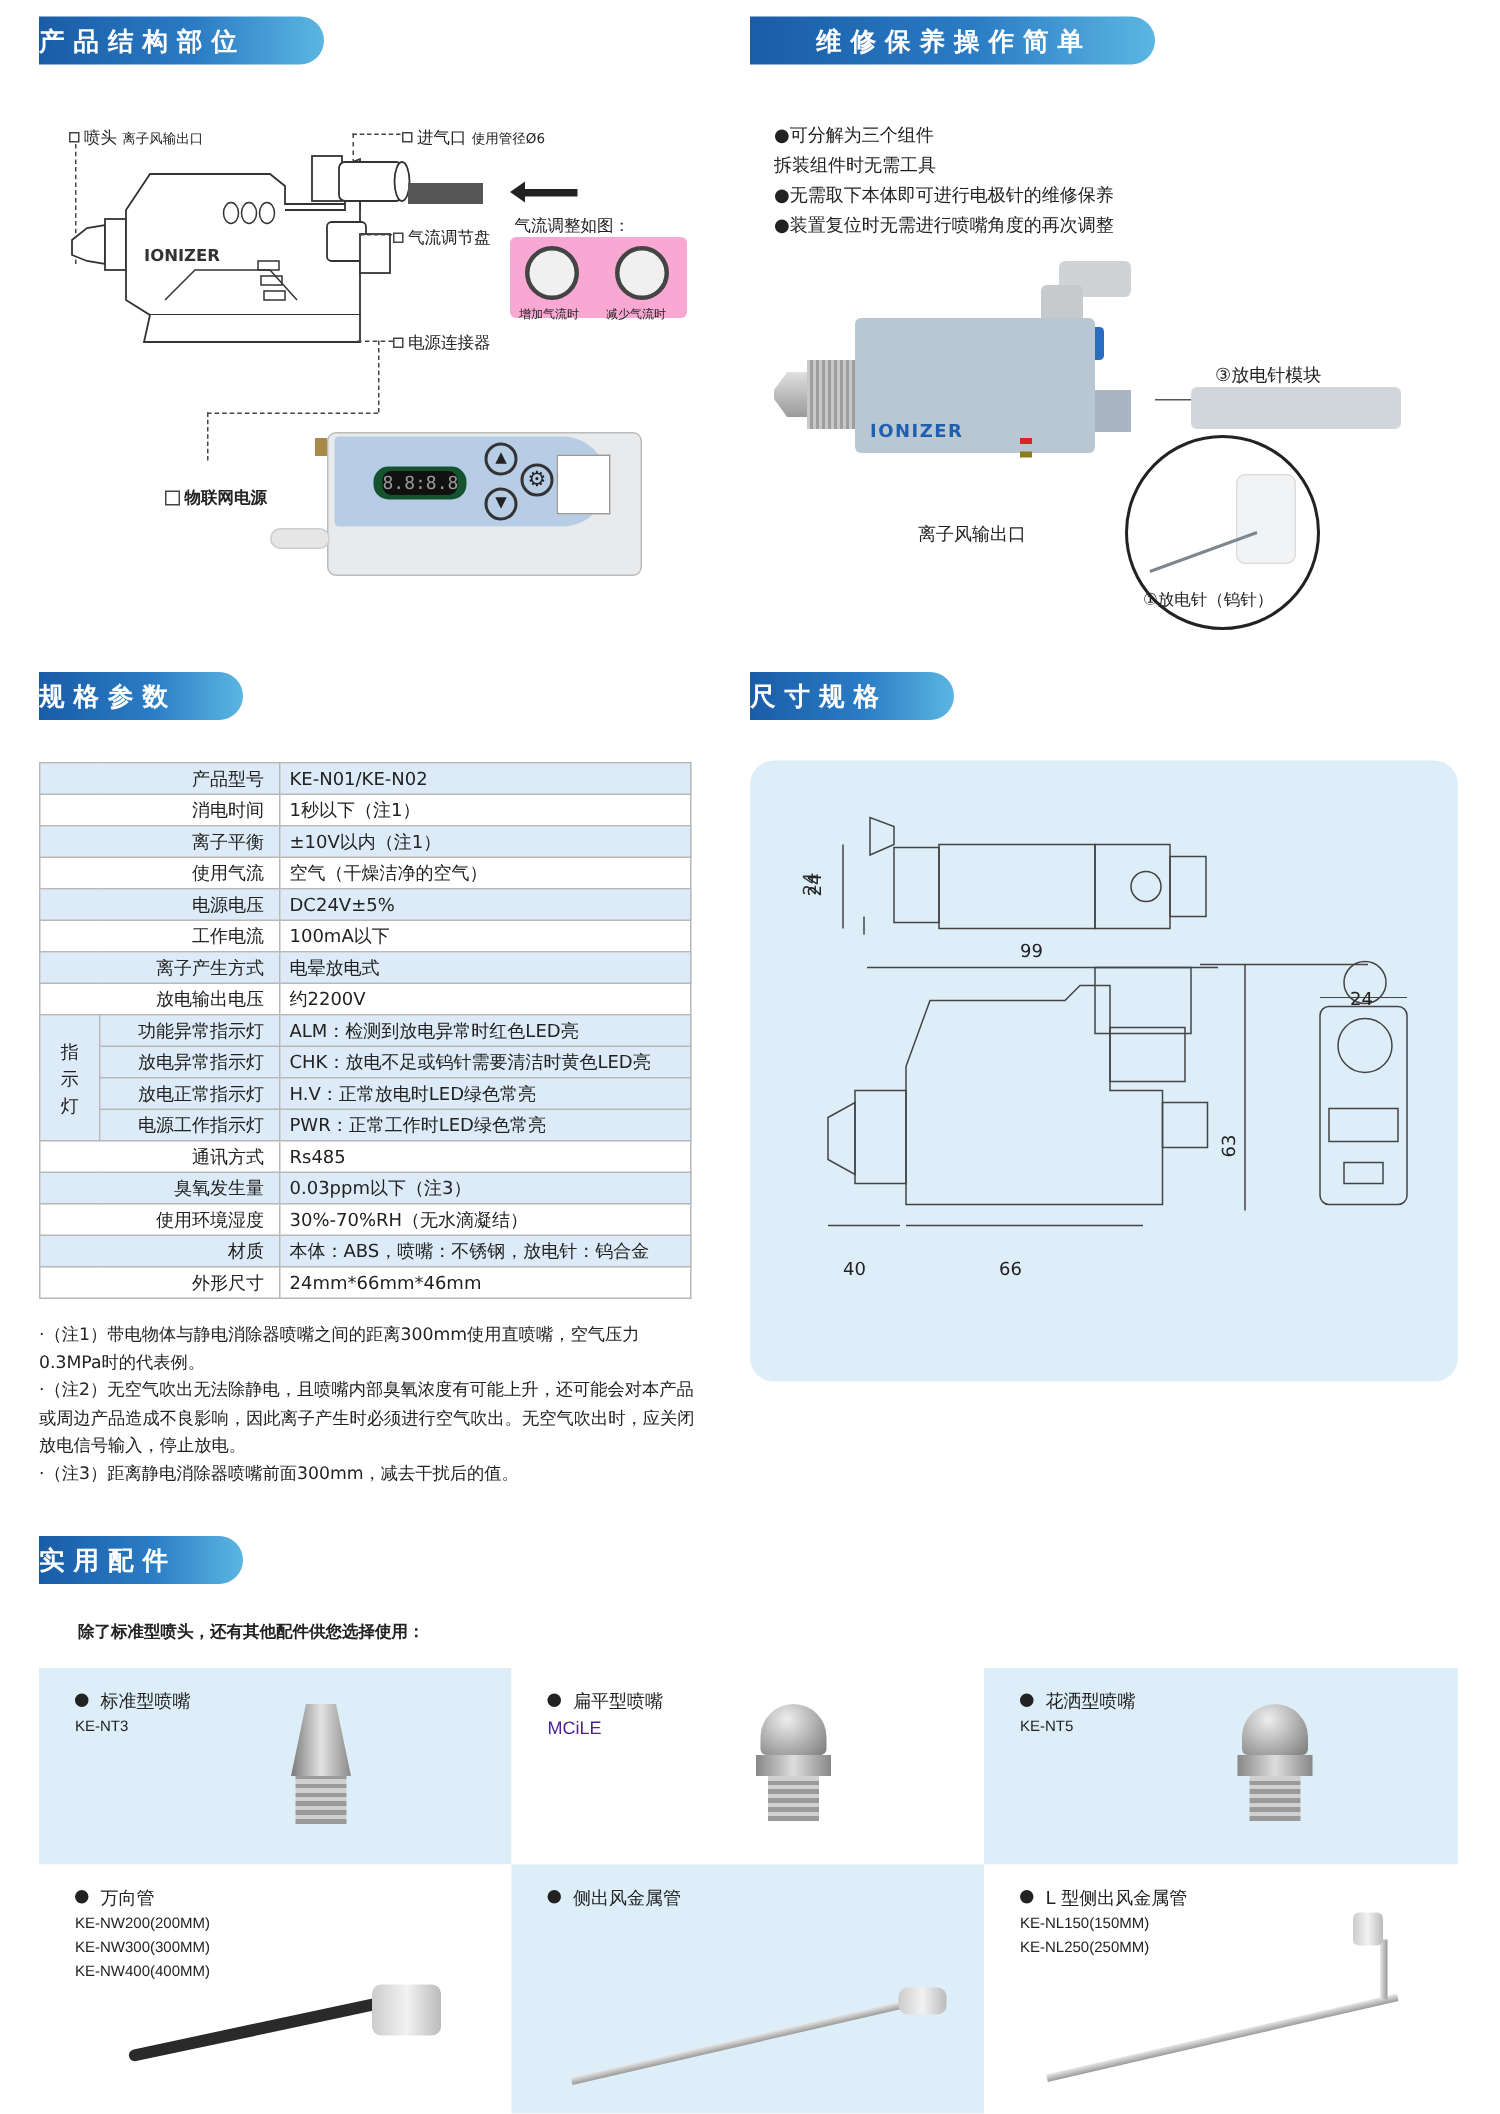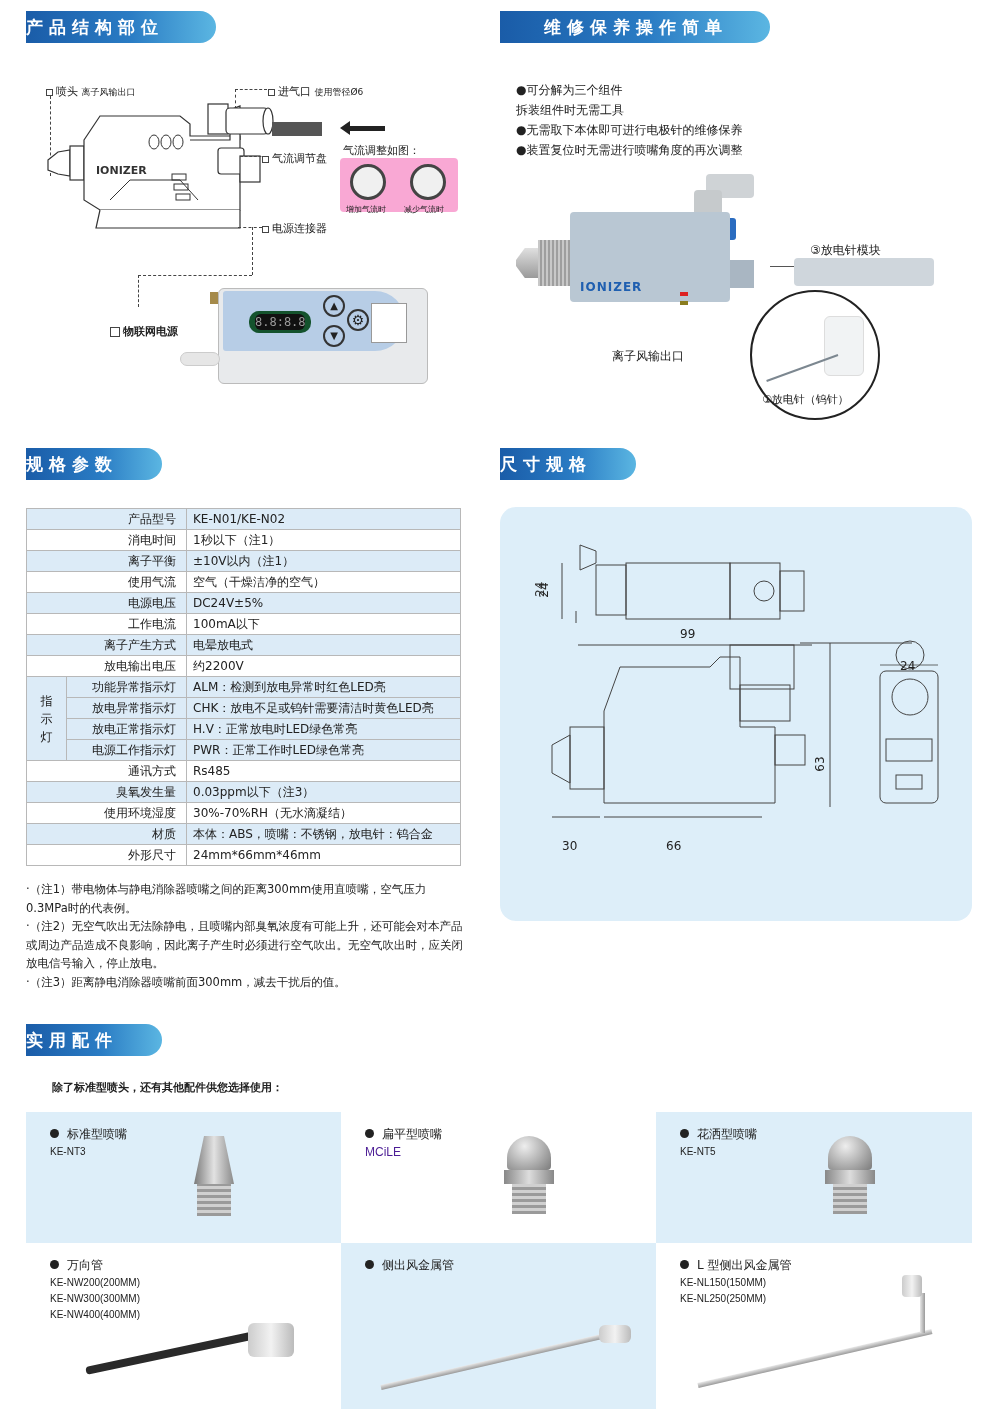--- a/index.html
+++ b/index.html
@@ -275,21 +275,21 @@
       <line x1="380" y1="158" x2="438" y2="158" stroke-width="0.8"></line>
       <line x1="378" y1="172" x2="438" y2="172" stroke-width="0"></line>
       <line x1="380" y1="175" x2="380" y2="175"></line>
     </g>
     <text x="44" y="90" font-size="12" fill="#333" transform="rotate(-90 44 90)">24</text>
   </svg>
   <div class="abs" style="left:180px;top:120px;font-size:12px;">99</div>
   <div class="abs" style="left:36px;top:76px;font-size:12px;transform:rotate(-90deg);">24</div>
   <div class="abs" style="left:400px;top:152px;font-size:12px;">24</div>
   <div class="abs" style="left:312px;top:250px;font-size:12px;transform:rotate(-90deg);">63</div>
-  <div class="abs" style="left:62px;top:332px;font-size:12px;">30</div>
+  <div class="abs" style="left:62px;top:332px;font-size:12px;">40</div>
   <div class="abs" style="left:166px;top:332px;font-size:12px;">66</div>
 </div>
 
 <div class="acc-intro">除了标准型喷头，还有其他配件供您选择使用：</div>
 
 <div class="cell blue" style="left:26px;top:1112px;width:315px;height:131px;">
   <div class="ttl"><span class="dot"></span><span>标准型喷嘴</span></div>
   <div class="codes">
       <div>KE-NT3</div>
     </div>

